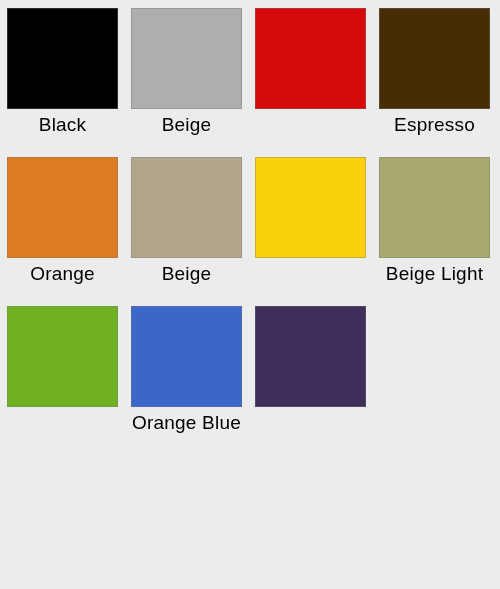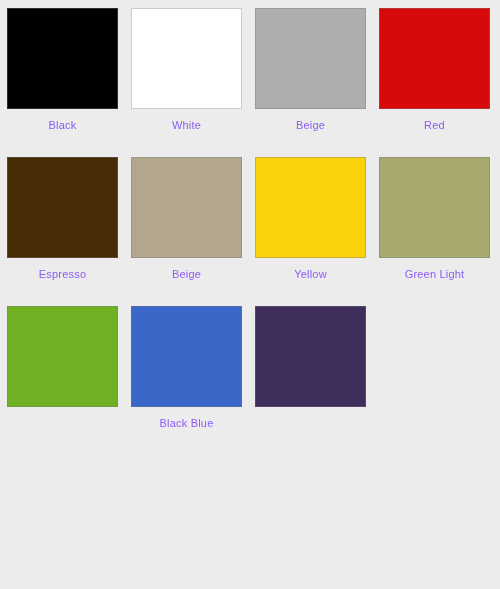--- a/index.html
+++ b/index.html
@@ -41,70 +41,68 @@
     width: 111px;
     height: 101px;
     box-sizing: border-box;
     border: 1px solid rgba(120,120,120,0.38);
     flex: none;
   }
 
   .swatch-label {
     width: 111px;
     text-align: center;
-    font-size: 11px;
+    font-size: 19px;
     line-height: 16px;
-    color: #8b5cf6;
+    color: #000000;
     margin-top: 8px;
     letter-spacing: 0.2px;
     font-weight: 400;
     white-space: nowrap;
   }
 </style>
 </head>
 <body style="background: rgb(236, 236, 236);">
 
 <div id="color-palette">
   <div class="swatch-grid">
       <div class="swatch-cell">
         <div class="swatch-chip" style="background: rgb(0, 0, 0);"></div>
         <div class="swatch-label">Black</div>
       </div>
       <div class="swatch-cell">
-        <div class="swatch-chip" style="background: rgb(255, 255, 255);"></div>
-        <div class="swatch-label">White</div>
-      </div>
-      <div class="swatch-cell">
         <div class="swatch-chip" style="background: rgb(172, 175, 173);"></div>
         <div class="swatch-label">Beige</div>
       </div>
       <div class="swatch-cell">
         <div class="swatch-chip" style="background: rgb(214, 10, 10);"></div>
-        <div class="swatch-label">Red</div>
       </div>
       <div class="swatch-cell">
         <div class="swatch-chip" style="background: rgb(71, 45, 6);"></div>
         <div class="swatch-label">Espresso</div>
+      </div>
+      <div class="swatch-cell">
+        <div class="swatch-chip" style="background: rgb(220, 123, 33);"></div>
+        <div class="swatch-label">Orange</div>
       </div>
       <div class="swatch-cell">
         <div class="swatch-chip" style="background: rgb(178, 166, 140);"></div>
         <div class="swatch-label">Beige</div>
       </div>
       <div class="swatch-cell">
         <div class="swatch-chip" style="background: rgb(251, 209, 11);"></div>
-        <div class="swatch-label">Yellow</div>
       </div>
       <div class="swatch-cell">
         <div class="swatch-chip" style="background: rgb(167, 169, 111);"></div>
-        <div class="swatch-label">Green Light</div>
+        <div class="swatch-label">Beige Light</div>
       </div>
       <div class="swatch-cell">
         <div class="swatch-chip" style="background: rgb(111, 177, 34);"></div>
       </div>
       <div class="swatch-cell">
         <div class="swatch-chip" style="background: rgb(59, 104, 200);"></div>
-        <div class="swatch-label">Black Blue</div>
+        <div class="swatch-label">Orange Blue</div>
       </div>
       <div class="swatch-cell">
         <div class="swatch-chip" style="background: rgb(63, 45, 92);"></div>
       </div>
     </div>
 </div>
 
 </body></html>

